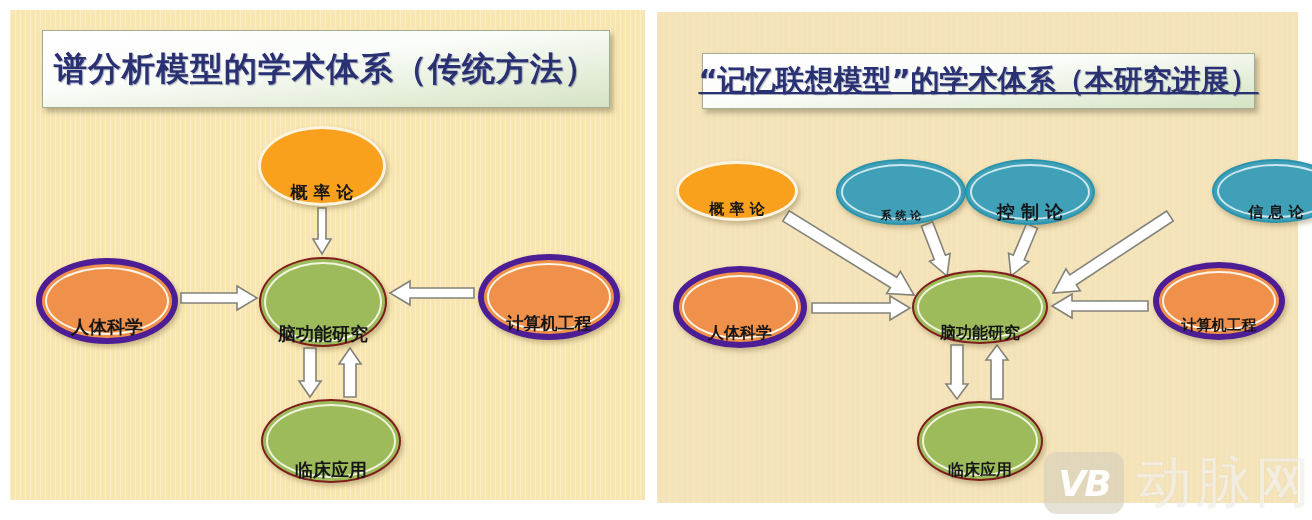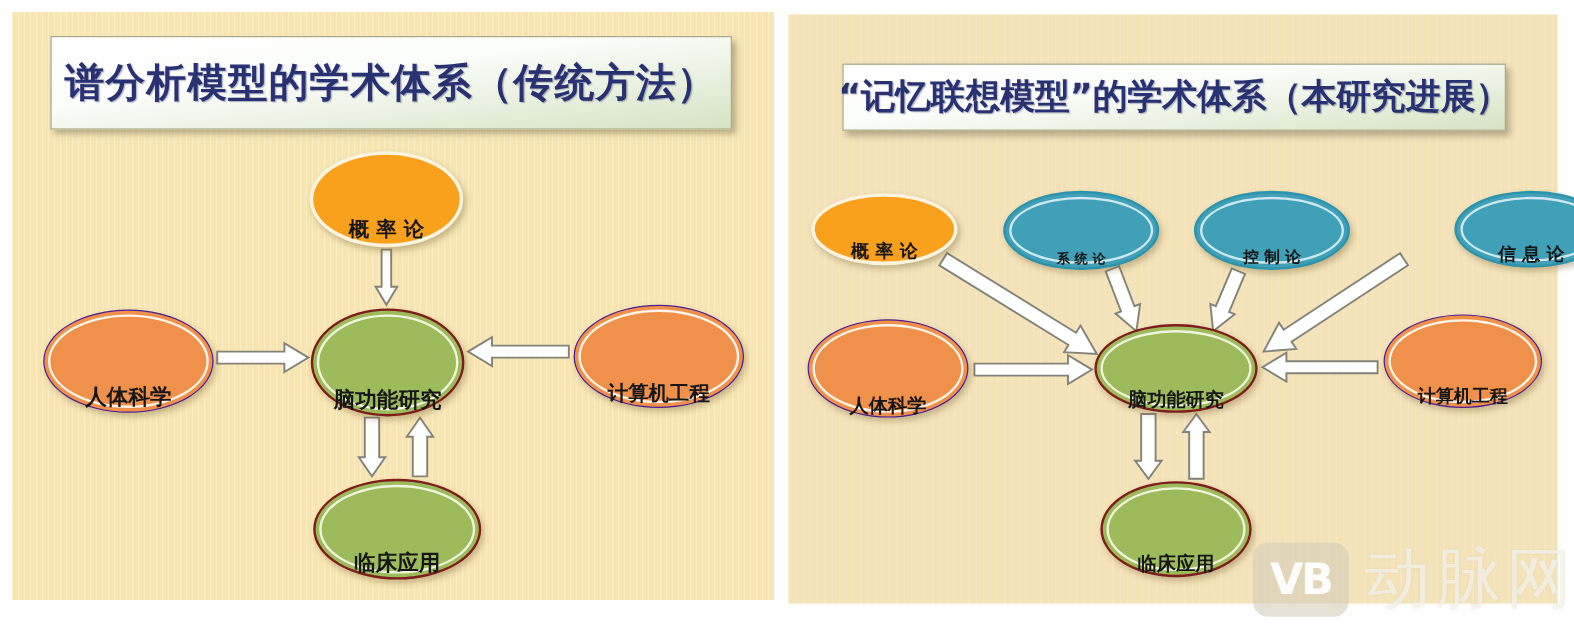--- a/index.html
+++ b/index.html
@@ -33,37 +33,37 @@
     position:absolute;
     display:flex; align-items:center; justify-content:center;
     background:linear-gradient(173deg, #ffffff 0%, #fbfdfa 40%, #d5e3c3 100%);
     border:1px solid #a4ad92;
     box-shadow:3px 4px 5px rgba(110,105,75,0.45);
     color:#2A3173; font-weight:bold;
     text-shadow:1px 1px 1px rgba(30,40,90,0.35);
     white-space:nowrap;
   }
   #banner-left  { left:42px;  top:30px; width:568px; height:78px; font-size:33px; letter-spacing:1px; }
-  #banner-right { left:702px; top:53px; width:553px; height:56px; font-size:29px; }
+  #banner-right { left:702px; top:53px; width:553px; height:56px; font-size:29px;text-decoration:underline; }
 
   
   .node {
     position:absolute; border-radius:50%;
     display:flex; align-items:flex-end; justify-content:center;
     font-weight:bold; color:#161616; text-align:center;
     box-shadow:2px 3px 5px rgba(120,100,55,0.40);
     z-index:3;
   }
   .node .ring {
     content:""; position:absolute; inset:3px;
     border-radius:50%; pointer-events:none;
   }
   .orangeSolid { background:#F9A01D; border:3px solid #FCF4DE; }
   .orangeSolid .ring { border:none; }
-  .orangeRing  { background:#F0914B; border:1px solid #4c1d95; }
+  .orangeRing  { background:#F0914B; border:6px solid #4c1d95; }
   .orangeRing  .ring { border:2px solid rgba(255,250,238,0.95); }
   .tealRing    { background:#3FA0B8; border:2px solid #2B93AC; }
   .tealRing    .ring { border:2px solid #CDE8EE; }
   .greenRing   { background:#9DBB5A; border:2px solid #7f1d1d; }
   .greenRing   .ring { border:2px solid #F0F5DD; }
   .node span.lbl { position:relative; z-index:2; line-height:1.15; }
 
   
   #arrows { position:absolute; left:0; top:0; z-index:2; }
   #arrows polygon { fill:#ffffff; stroke:#83837a; stroke-width:1.6; }
@@ -71,21 +71,21 @@
   
   #watermark {
     position:absolute; left:1044px; top:446px;
     display:flex; align-items:center; gap:13px; z-index:4;
   }
   #wm-logo {
     width:80px; height:62px; border-radius:13px;
     background:rgba(213,206,187,0.62);
     display:flex; align-items:center; justify-content:center;
     color:rgba(255,255,255,0.95);
-    font-size:36px; font-weight:bold; letter-spacing:-2px;
+    font-size:36px; font-weight:bold; letter-spacing:-2px;font-style:italic;
   }
   #wm-text {
     color:rgba(255,255,255,0.62);
     font-size:55px; font-weight:normal; letter-spacing:4px;
     text-shadow:0 0 1px rgba(200,190,160,0.5);
     white-space:nowrap;
   }
 </style>
 </head>
 <body>
@@ -137,21 +137,21 @@
         <span class="lbl">临床应用</span>
       </div>
       <div class="node orangeSolid" style="left: 676px; top: 161px; width: 122px; height: 60px; font-size: 15px;">
         <i class="ring"></i>
         <span class="lbl">概 率 论</span>
       </div>
       <div class="node tealRing" style="left: 836px; top: 159px; width: 130px; height: 66px; font-size: 11px;">
         <i class="ring"></i>
         <span class="lbl">系 统 论</span>
       </div>
-      <div class="node tealRing" style="left: 995px; top: 159px; width: 130px; height: 66px; font-size: 13px;">
+      <div class="node tealRing" style="left: 965px; top: 159px; width: 130px; height: 66px; font-size: 18px;">
         <i class="ring"></i>
         <span class="lbl">控 制 论</span>
       </div>
       <div class="node tealRing" style="left: 1212px; top: 159px; width: 128px; height: 64px; font-size: 15px;">
         <i class="ring"></i>
         <span class="lbl">信 息 论</span>
       </div>
       <div class="node orangeRing" style="left: 673px; top: 266px; width: 134px; height: 82px; font-size: 16px;">
         <i class="ring"></i>
         <span class="lbl">人体科学</span>

